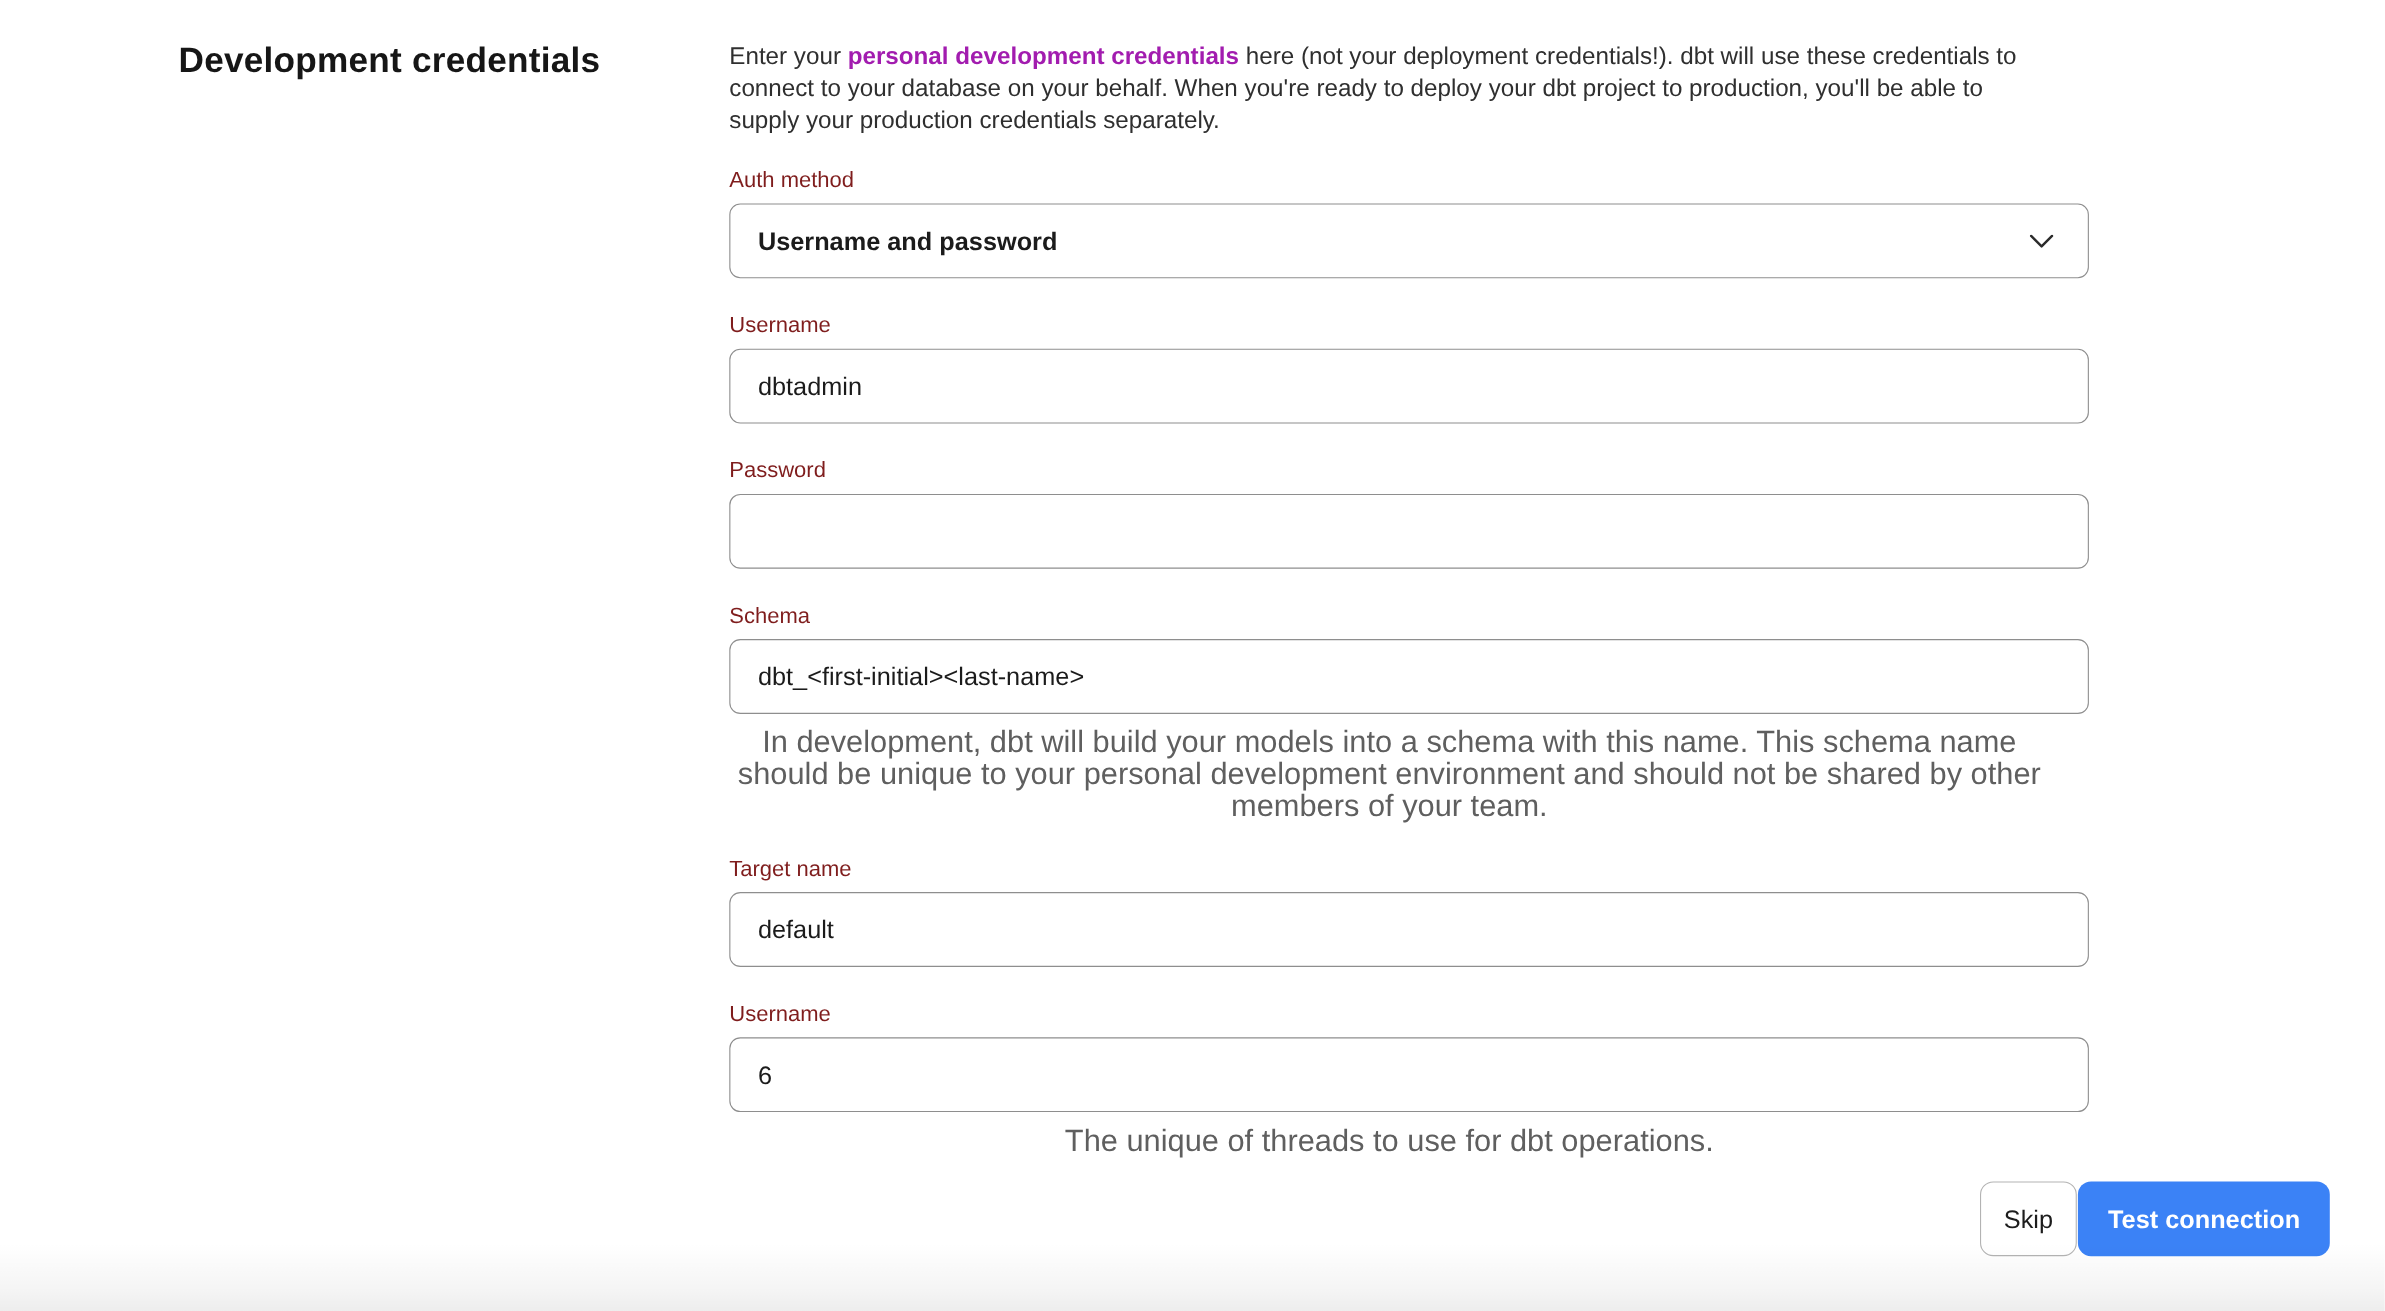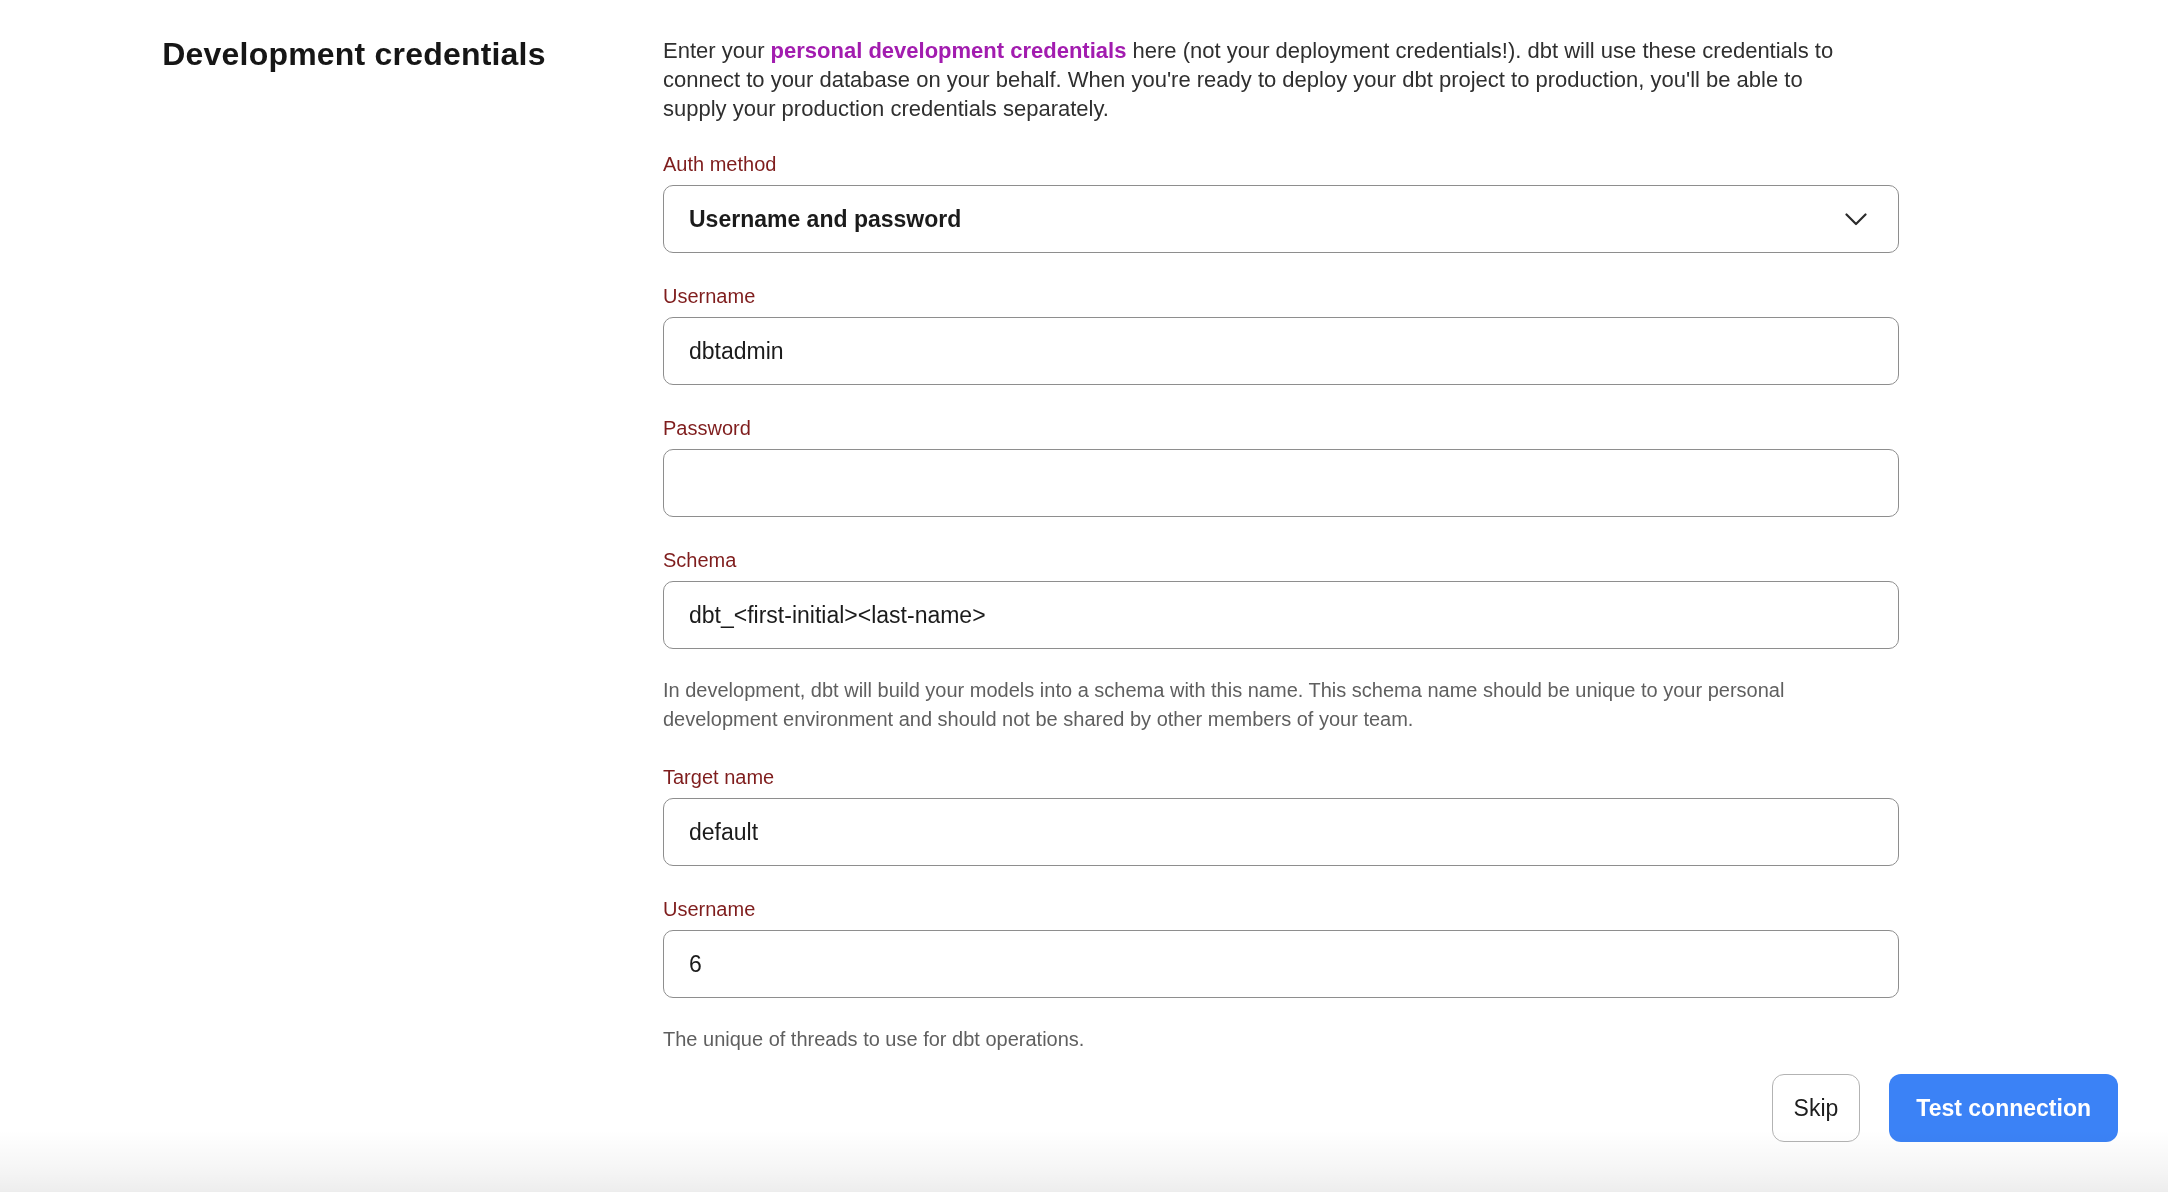--- a/index.html
+++ b/index.html
@@ -55,32 +55,33 @@
   .select-box {
     display: flex;
     align-items: center;
     justify-content: space-between;
     cursor: pointer;
     gap: 20px;
   }
   .select-value { font-weight: 600; color: #1b1b1b; }
   .chevron { flex: 0 0 auto; margin-right: 6px; }
   .helper {
-    font-size: 20px;
+    font-size: 28px;
     line-height: 29px;
     color: #5f5f5f;
-    margin-top: 27px;
+    margin-top: 11px;
     max-width: 1200px;
+    text-align: center;
   }
   .footer {
     position: absolute;
     right: 50px;
     bottom: 50px;
     display: flex;
-    gap: 29px;
+    gap: 1px;
     align-items: center;
   }
   .btn {
     height: 68px;
     border-radius: 12px;
     font-family: "Liberation Sans", "DejaVu Sans", sans-serif;
     font-size: 23px;
     cursor: pointer;
   }
   .btn-skip {

